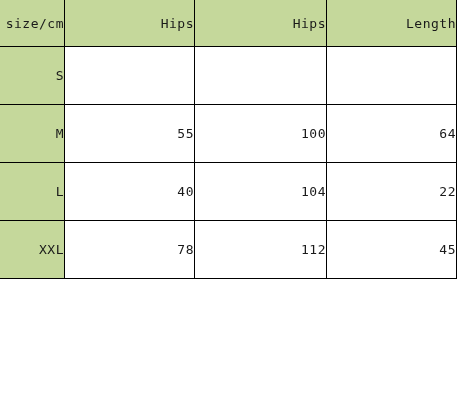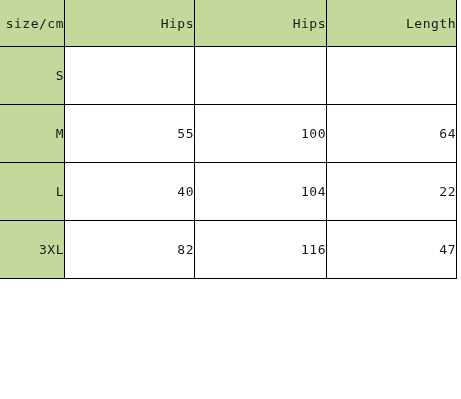--- a/index.html
+++ b/index.html
@@ -99,20 +99,20 @@
         <td>100</td>
         <td>64</td>
       </tr>
       <tr>
         <td class="size-label">L</td>
         <td>40</td>
         <td>104</td>
         <td>22</td>
       </tr>
       <tr>
-        <td class="size-label">3XL</td>
-        <td>82</td>
-        <td>116</td>
-        <td>47</td>
+        <td class="size-label">XXL</td>
+        <td>78</td>
+        <td>112</td>
+        <td>45</td>
       </tr>
     </tbody>
   </table>
 </div>
 
 </body></html>

